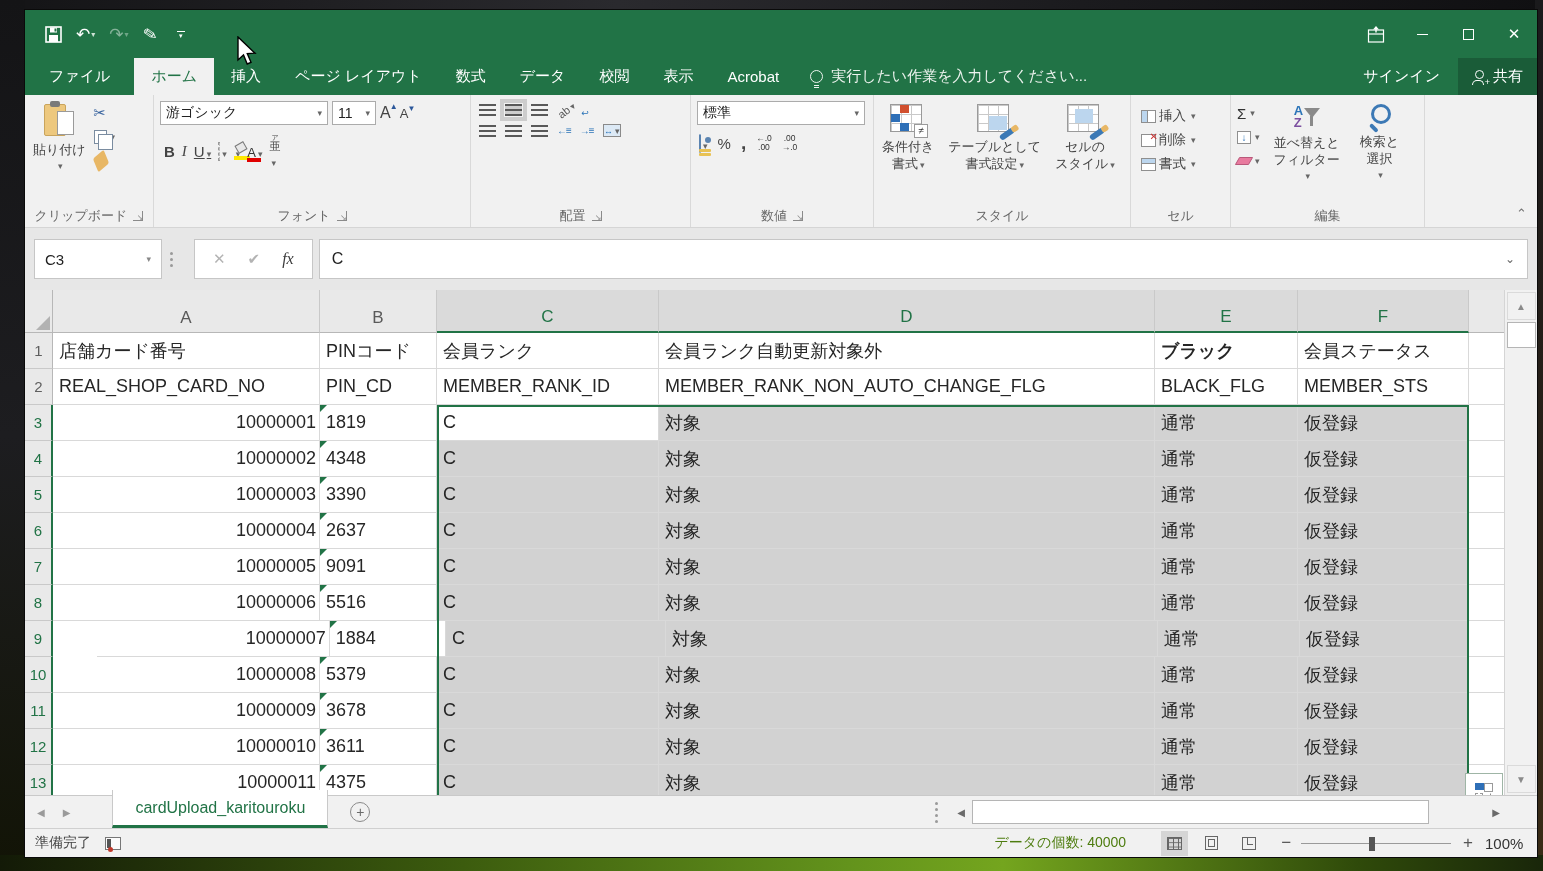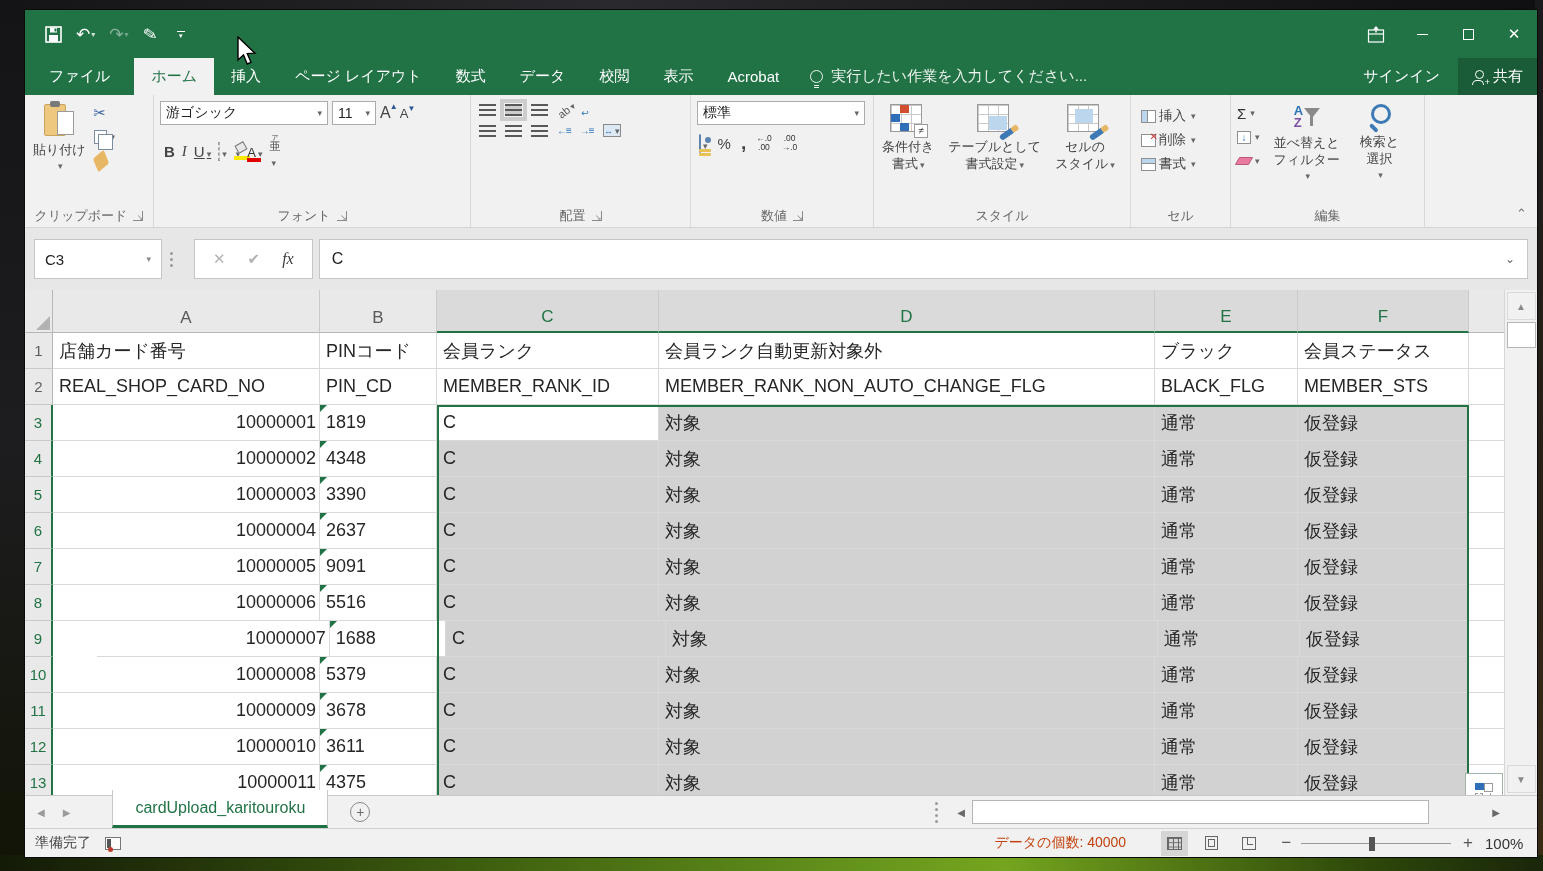--- a/index.html
+++ b/index.html
@@ -209,21 +209,21 @@
   .hthumb { width:457px; height:24px; background:#fff; border:1px solid #b5b5b5; }
   .hgap { width:52px; }
 
   
   .statusbar { height:29px; background:#f1f1f1; border-top:1px solid #d0d0d0; display:flex; align-items:center; font-size:14px; color:#444; flex:none; }
   .ready { padding:0 14px 0 10px; }
   .macro-ic { width:16px; height:13px; border:1px solid #777; background:#fbfbfb; position:relative; }
   .macro-ic::before { content:""; position:absolute; left:1px; top:1px; width:4px; height:9px; background:#555; }
   .macro-ic::after { content:""; position:absolute; left:2px; bottom:-3px; width:5px; height:5px; background:#c0392b; border-radius:50%; }
   .sb-right { margin-left:auto; display:flex; align-items:center; }
-  .datacount { margin-right:30px; color:#c2410c; }
+  .datacount { margin-right:30px; color:#4d7c0f; }
   .viewbtn { width:27px; height:25px; display:flex; align-items:center; justify-content:center; margin:0 5px; }
   .viewbtn.on { background:#d5d5d5; }
   .v-normal { width:15px; height:13px; border:1px solid #666;
               background-image:linear-gradient(#666 1px,transparent 1px),linear-gradient(90deg,#666 1px,transparent 1px);
               background-size:5px 4.3px; }
   .v-layout { width:13px; height:14px; border:1px solid #666; display:flex; align-items:center; justify-content:center; }
   .v-layout i { width:7px; height:8px; border:1px solid #666; }
   .v-break { width:14px; height:13px; border:1px solid #666; position:relative; }
   .v-break::before { content:""; position:absolute; left:4px; top:0; bottom:4px; border-left:1px solid #666; border-bottom:1px solid #666; width:5px; }
   .zminus { font-size:17px; color:#555; margin:0 10px 0 14px; }
@@ -545,21 +545,21 @@
           <div class="colhdr selc" style="width: 143px;">E</div>
           <div class="colhdr selc" style="width: 171px;">F</div>
           <div class="colhdr" style="width: 35px; border-right: none;"></div>
         </div>
       <div class="grow">
           <div class="rowhdr">1</div>
           <div class="cell" style="width: 267px;">店舗カード番号</div>
           <div class="cell" style="width: 117px;">PINコード</div>
           <div class="cell" style="width: 222px;">会員ランク</div>
           <div class="cell" style="width: 496px;">会員ランク自動更新対象外</div>
-          <div class="cell" style="width: 143px;">ブラック</div>
+          <div class="cell" style="width: 143px; font-weight: bold;">ブラック</div>
           <div class="cell" style="width: 171px;">会員ステータス</div>
           <div class="cell" style="width: 35px; border-right: none;"></div>
         </div>
         <div class="grow">
           <div class="rowhdr">2</div>
           <div class="cell" style="width: 267px;">REAL_SHOP_CARD_NO</div>
           <div class="cell" style="width: 117px;">PIN_CD</div>
           <div class="cell" style="width: 222px;">MEMBER_RANK_ID</div>
           <div class="cell" style="width: 496px;">MEMBER_RANK_NON_AUTO_CHANGE_FLG</div>
           <div class="cell" style="width: 143px;">BLACK_FLG</div>
@@ -622,21 +622,21 @@
           <div class="cell tri" style="width: 117px;">5516</div>
           <div class="cell selcell" style="width: 222px;">C</div>
           <div class="cell selcell" style="width: 496px;">対象</div>
           <div class="cell selcell" style="width: 143px;">通常</div>
           <div class="cell selcell" style="width: 171px;">仮登録</div>
           <div class="cell" style="width: 35px; border-right: none;"></div>
         </div>
         <div class="grow selr">
           <div class="rowhdr">9</div>
           <div class="cell num" style="width: 235px; margin-left: 44px;">10000007</div>
-          <div class="cell tri" style="width: 117px;">1688</div>
+          <div class="cell tri" style="width: 117px;">1884</div>
           <div class="cell selcell" style="width: 222px;">C</div>
           <div class="cell selcell" style="width: 496px;">対象</div>
           <div class="cell selcell" style="width: 143px;">通常</div>
           <div class="cell selcell" style="width: 171px;">仮登録</div>
           <div class="cell" style="width: 35px; border-right: none;"></div>
         </div>
         <div class="grow selr">
           <div class="rowhdr">10</div>
           <div class="cell num" style="width: 267px; padding-left: 40px;">10000008</div>
           <div class="cell tri" style="width: 117px;">5379</div>

